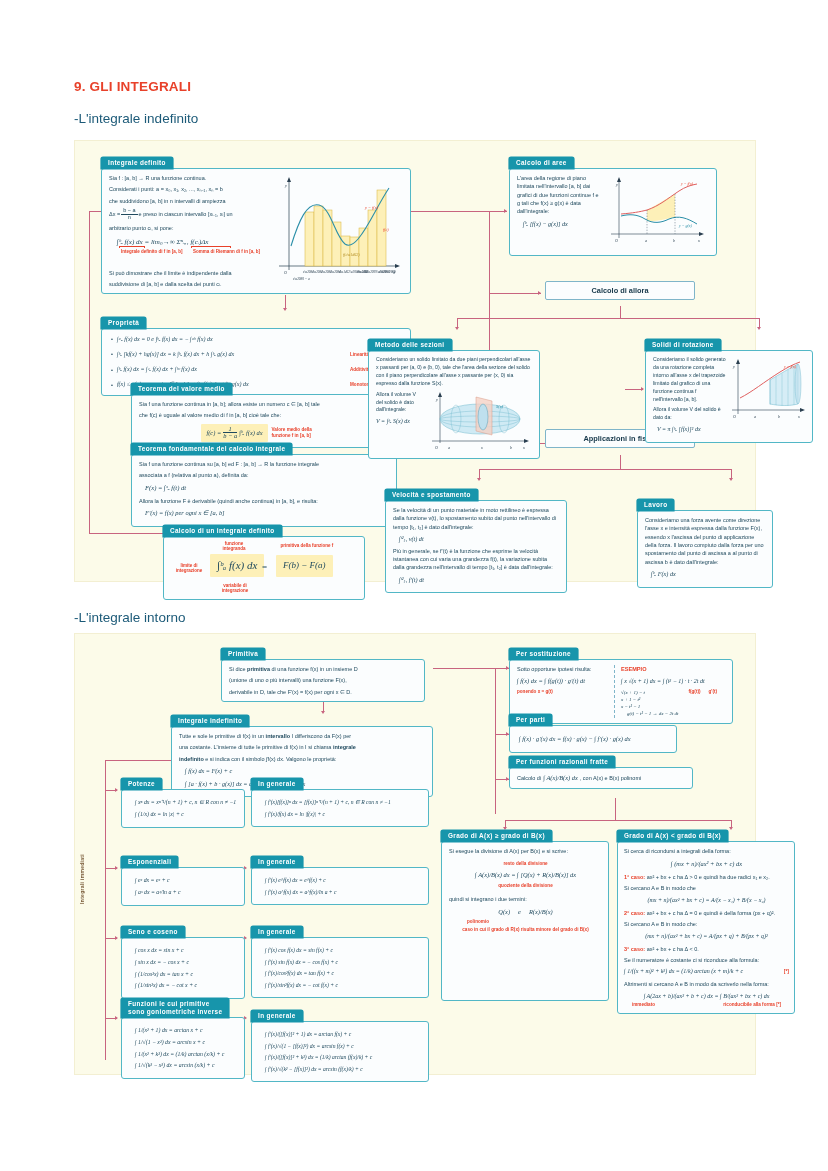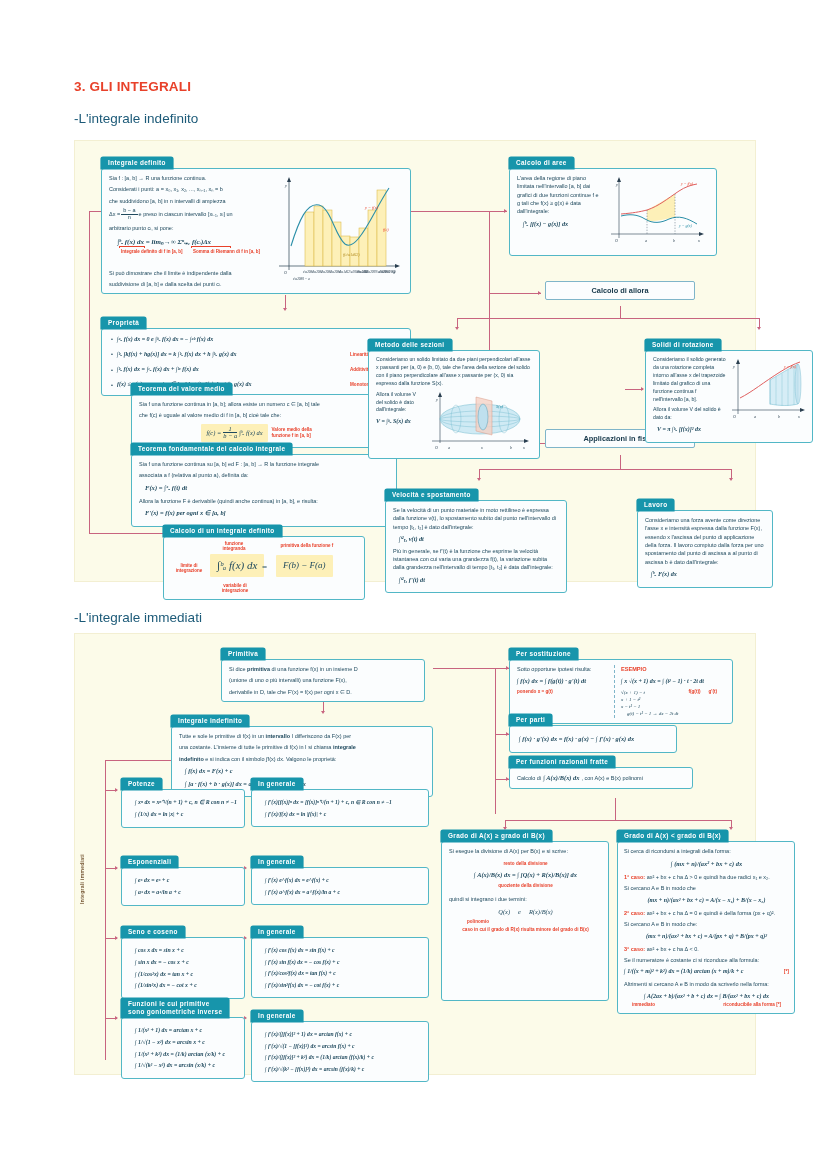--- a/index.html
+++ b/index.html
@@ -69,21 +69,21 @@
     background:#fbfdfe;
     border:1px solid #7fb5c9;
     border-radius:2px;
     font-size:7.4px; font-weight:bold;
     color:#16384a;
     text-align:center;
     padding:4px 10px;
     white-space:nowrap;
   }
 
-  .formula { font-family:"Liberation Serif", serif; font-style:italic; font-size:6.2px; display:block; margin:3px 0 3px 6px;font-weight:bold; }
+  .formula { font-family:"Liberation Serif", serif; font-style:italic; font-size:6.2px; display:block; margin:3px 0 3px 6px; }
   .formula.center { text-align:center; margin-left:0; }
   .hl { background:#fdf0b8; padding:2px 5px; display:inline-block; border-radius:1px; font-family:"Liberation Serif", serif; font-style:italic;}
   .red { color:#e8412a; font-weight:bold; font-size:4.6px; line-height:1.25; }
   .redlabel { position:absolute; color:#e8412a; font-weight:bold; font-size:4.5px; line-height:1.2; }
   .b { font-weight:bold; }
 
   
   .conn { position:absolute; background:#c8647f; }
   .conn.v { width:1px; }
   .conn.h { height:1px; }
@@ -101,23 +101,23 @@
   }
 
   svg { display:block; }
   .chartwrap { position:absolute; }
 </style>
 </head>
 <body>
 
 <div class="page">
 
-  <h1 class="chapter">3. GLI INTEGRALI</h1>
+  <h1 class="chapter">9. GLI INTEGRALI</h1>
   <h2 class="sectitle" id="sec1-title">-L'integrale indefinito</h2>
-  <h2 class="sectitle" id="sec2-title">-L'integrale immediati</h2>
+  <h2 class="sectitle" id="sec2-title">-L'integrale intorno</h2>
 
   <div class="board" id="board1">
 
     <div class="conn v" style="left:210px; top:154px; height:14px;"></div>
     <div class="arrow-d" style="left:207.6px; top:167px;"></div>
     <div class="conn v" style="left:210px; top:237px; height:12px;"></div>
     <div class="arrow-d" style="left:207.6px; top:248px;"></div>
     <div class="conn v" style="left:210px; top:288px; height:12px;"></div>
     <div class="arrow-d" style="left:207.6px; top:299px;"></div>
     <div class="conn v" style="left:210px; top:372px; height:12px;"></div>

